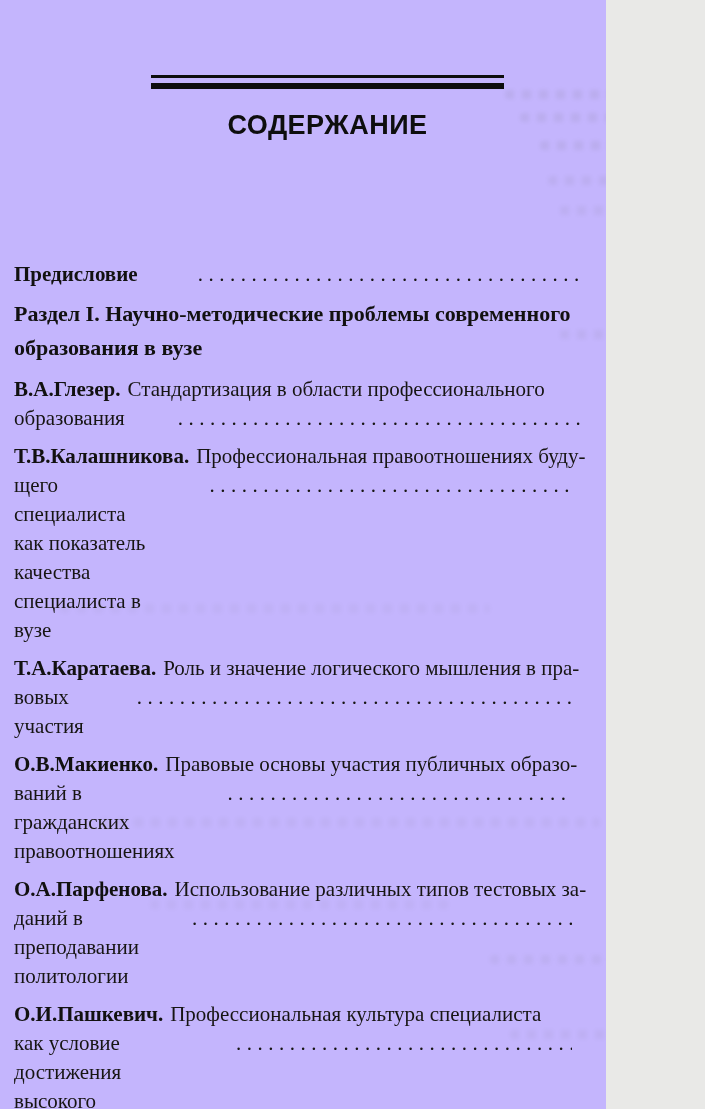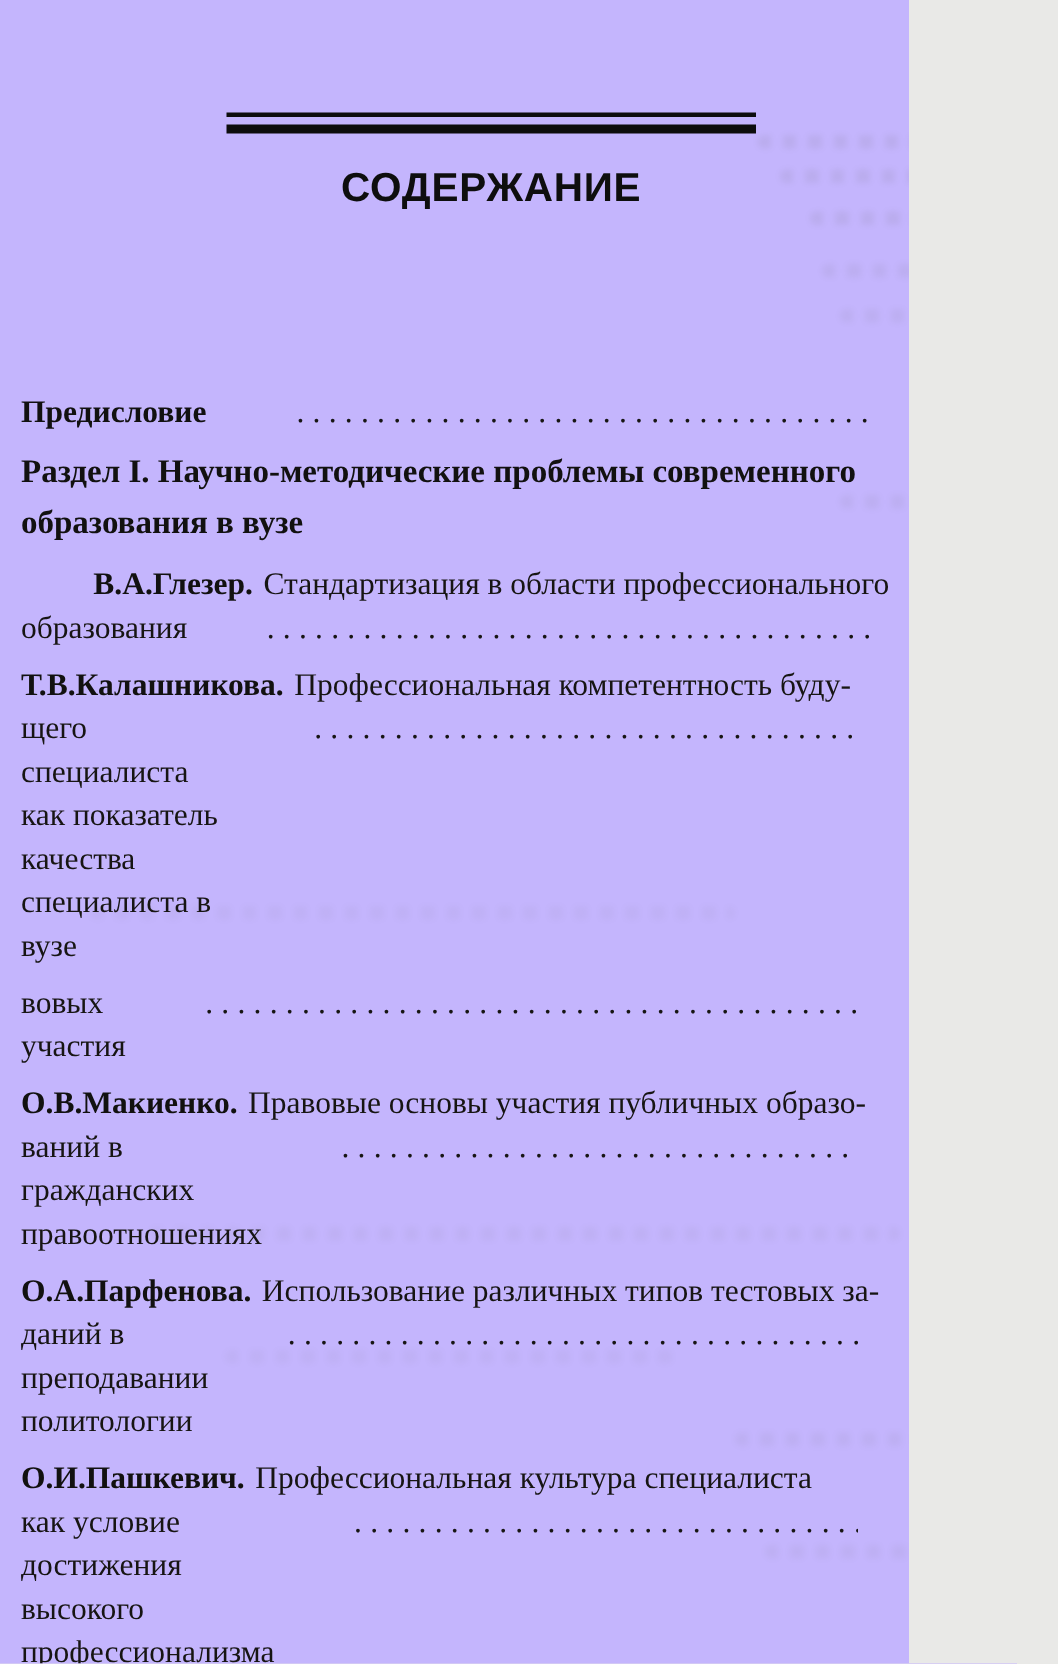--- a/index.html
+++ b/index.html
@@ -51,21 +51,21 @@
   .toc > .item-entry:first-child { margin-top: 0; }
 
   .item-section {
     margin-top: 24px;
     font-size: 22px;
     font-weight: bold;
     line-height: 34px;
     color: #121110;
   }
   .toc > .item-section:nth-child(2) { margin-top: 8px; }
-  .item-section + .item-entry { margin-top: 10px; text-align: center; }
+  .item-section + .item-entry { margin-top: 10px; }
 
   .entry-line { display: block; }
   .entry-line.leader {
     display: flex;
     align-items: baseline;
     gap: 48px;
   }
   .author { font-weight: bold; margin-right: 7px; color: #121110; }
   .entry-text { }
 
@@ -152,28 +152,29 @@
         </div>
         <div class="item-entry">
           <div class="entry-line"><span class="author">В.А.Глезер.</span><span class="entry-text">Стандартизация в области профессионального</span></div>
           <div class="entry-line leader">
             <span class="entry-text">образования</span>
             <span class="dots"></span>
             <span class="pagenum">7</span>
           </div>
         </div>
         <div class="item-entry">
-          <div class="entry-line"><span class="author">Т.В.Калашникова.</span><span class="entry-text">Профессиональная компетентность буду-</span></div>
+          <div class="entry-line"><span class="author">Т.В.Калашникова.</span><span class="entry-text">Профессиональная правоотношениях буду-</span></div>
           <div class="entry-line leader">
             <span class="entry-text">щего специалиста как показатель качества специалиста в вузе</span>
             <span class="dots"></span>
             <span class="pagenum">20</span>
           </div>
         </div>
         <div class="item-entry">
+          <div class="entry-line"><span class="author">Т.А.Каратаева.</span><span class="entry-text">Роль и значение логического мышления в пра-</span></div>
           <div class="entry-line leader">
             <span class="entry-text">вовых участия</span>
             <span class="dots"></span>
             <span class="pagenum">25</span>
           </div>
         </div>
         <div class="item-entry">
           <div class="entry-line"><span class="author">О.В.Макиенко.</span><span class="entry-text">Правовые основы участия публичных образо-</span></div>
           <div class="entry-line leader">
             <span class="entry-text">ваний в гражданских правоотношениях</span>

